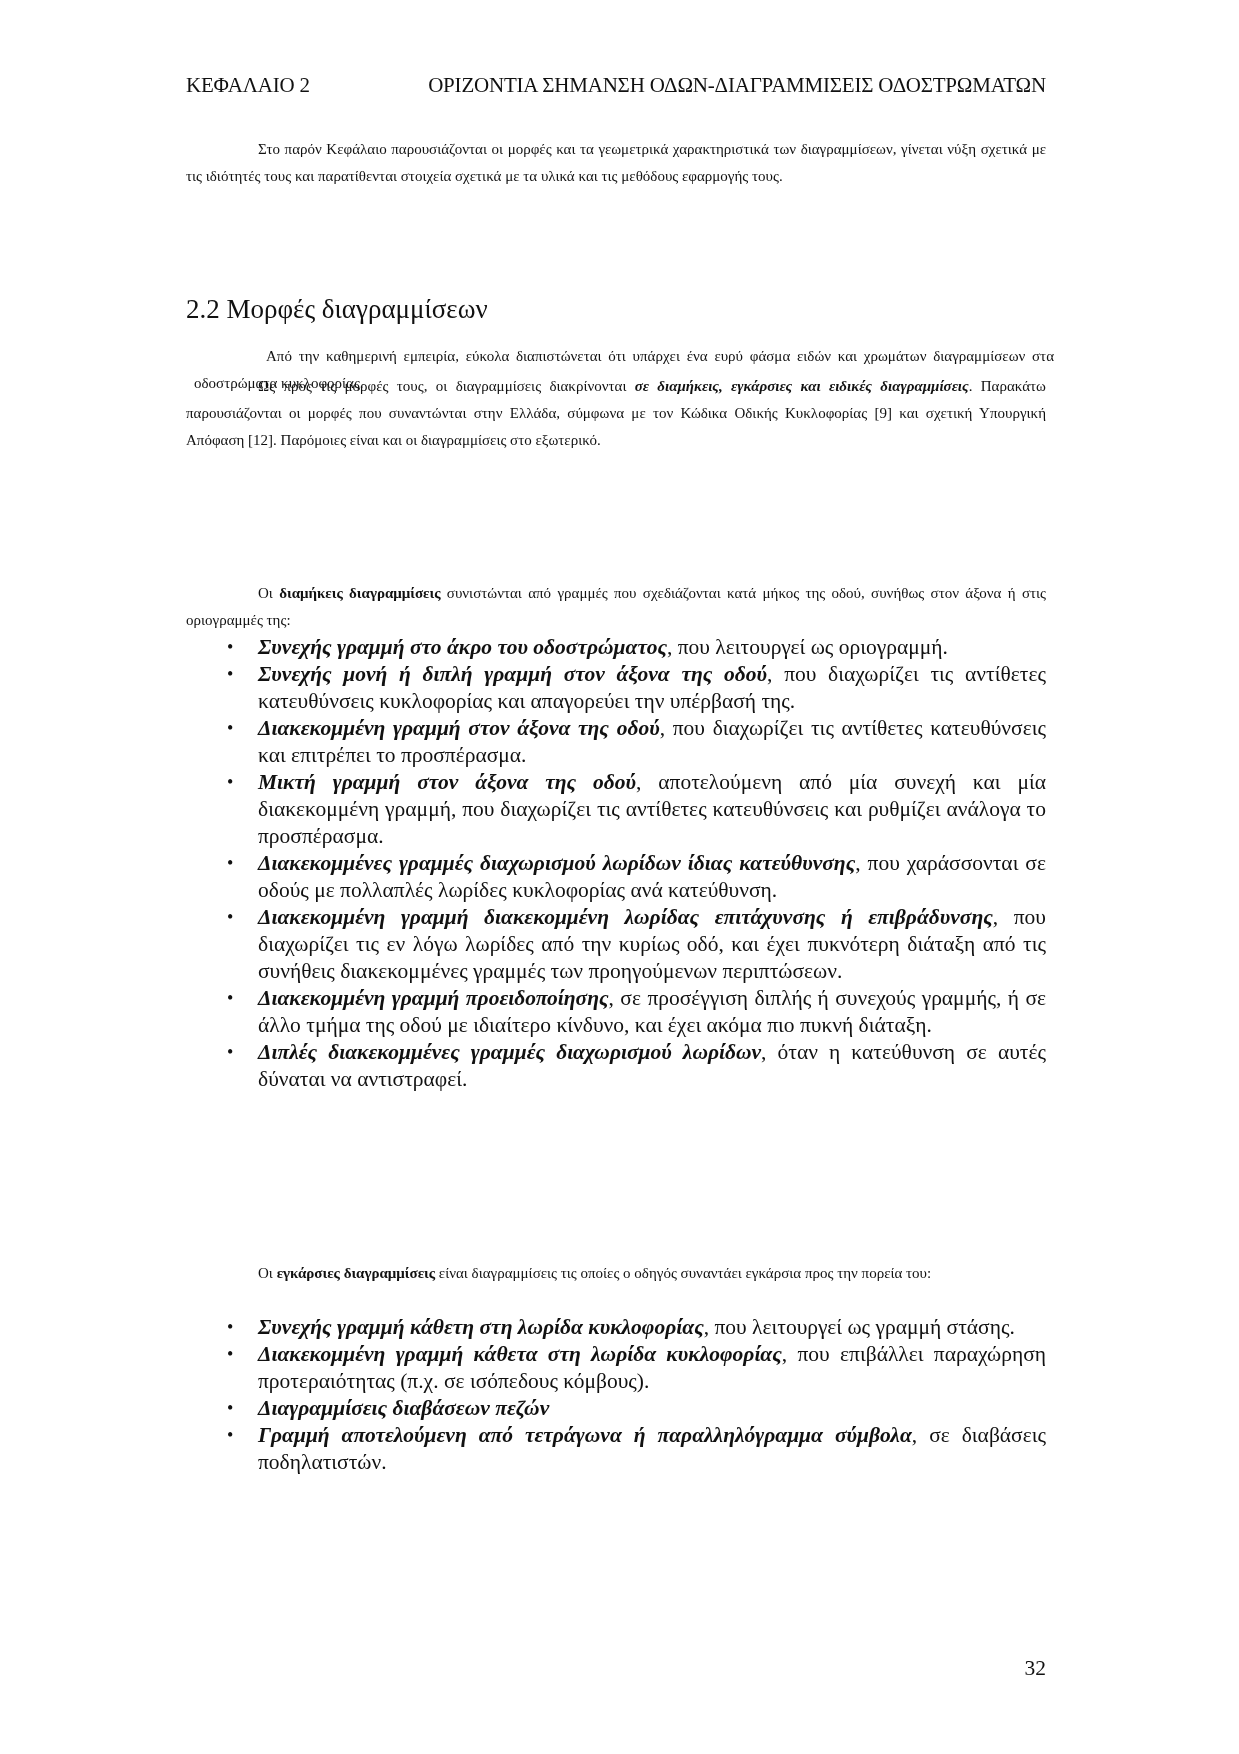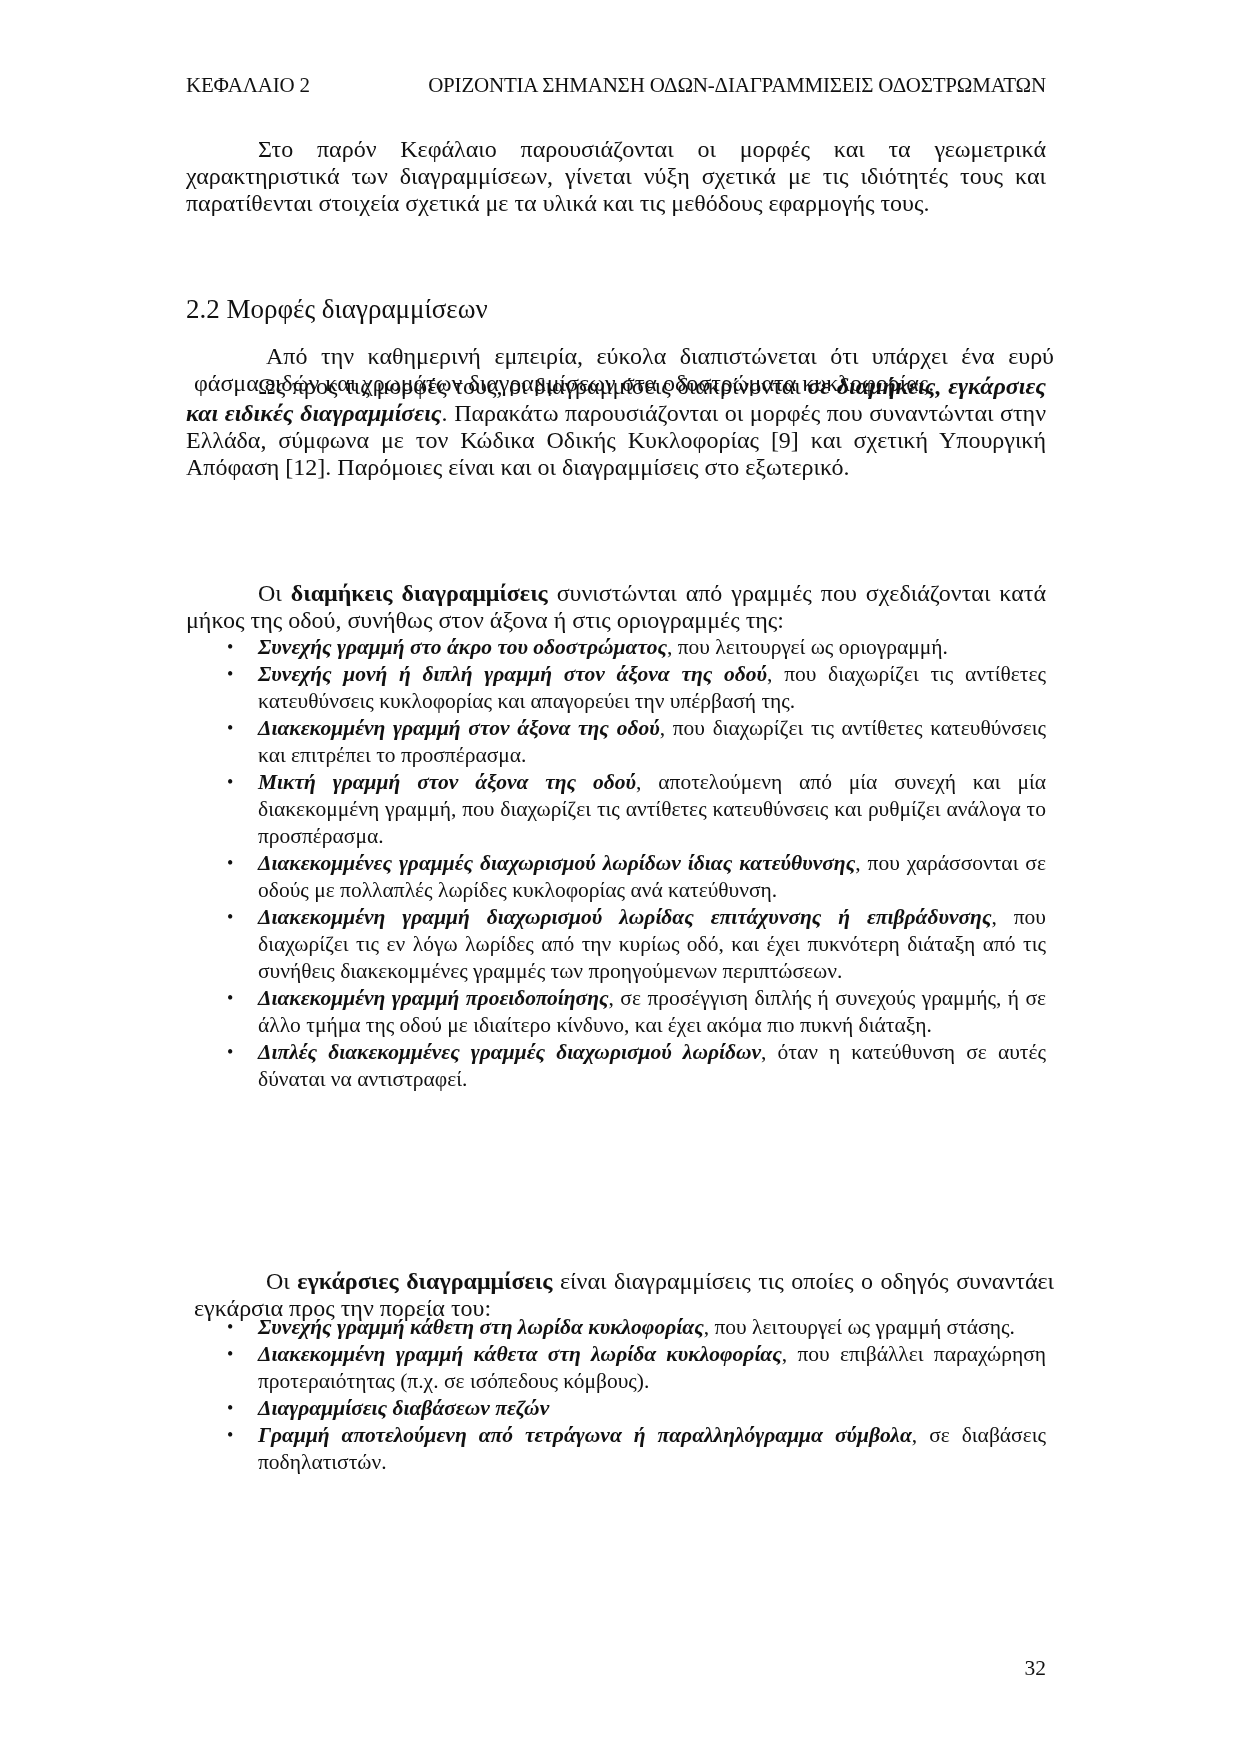--- a/index.html
+++ b/index.html
@@ -3,21 +3,21 @@
 <meta charset="utf-8">
 <style>
   html, body { margin: 0; padding: 0; background: #ffffff; }
   body { width: 1239px; height: 1754px; position: relative; overflow: hidden;
          font-family: "Liberation Serif", "DejaVu Serif", serif; color: #111; }
   .page { position: absolute; left: 186px; top: 0; width: 860px; }
   .running-header { position: absolute; top: 73px; left: 0; width: 860px; height: 22px;
          font-size: 21px; letter-spacing: -0.2px; }
   .running-header .left { position: absolute; left: 0; top: 0; }
   .running-header .right { position: absolute; right: 0; top: 0; text-align: center; }
-  .p { position: absolute; left: 0; width: 860px; font-size: 24px; line-height: 27px;
+  .p { position: absolute; left: 0; width: 860px; font-size: 15px; line-height: 27px;
        text-align: justify; }
   .p .indent { display: inline-block; width: 72px; }
   .heading { position: absolute; left: 0; top: 294px; font-size: 27px; font-weight: normal; }
   .list { position: absolute; left: 0; width: 860px; margin: 0; padding: 0; list-style: none; }
   .list li { position: relative; padding-left: 72px; font-size: 21.5px; line-height: 27px;
        text-align: justify; margin: 0; }
   .list li .bullet { position: absolute; left: 41px; top: 0; font-size: 18px; }
   .bi { font-weight: bold; font-style: italic; }
   .b { font-weight: bold; }
   .page-number { position: absolute; right: 0; top: 1656px; font-size: 21.5px; text-align: right; }
@@ -41,26 +41,26 @@
   <p class="p" style="top:373px;margin:0;"><span class="indent"></span><span>Ως προς τις μορφές τους, οι διαγραμμίσεις διακρίνονται </span><span class="bi">σε διαμήκεις, εγκάρσιες και ειδικές διαγραμμίσεις</span><span>. Παρακάτω παρουσιάζονται οι μορφές που συναντώνται στην Ελλάδα, σύμφωνα με τον Κώδικα Οδικής Κυκλοφορίας [9] και σχετική Υπουργική Απόφαση [12]. Παρόμοιες είναι και οι διαγραμμίσεις στο εξωτερικό.</span></p>
 
   <p class="p" style="top:580px;margin:0;"><span class="indent"></span><span>Οι </span><span class="b">διαμήκεις διαγραμμίσεις</span><span> συνιστώνται από γραμμές που σχεδιάζονται κατά μήκος της οδού, συνήθως στον άξονα ή στις οριογραμμές της:</span></p>
 
   <ul class="list" style="top:634px;">
     <li><span class="bullet">•</span><span class="bi">Συνεχής γραμμή στο άκρο του οδοστρώματος</span><span>, που λειτουργεί ως οριογραμμή.</span></li>
     <li><span class="bullet">•</span><span class="bi">Συνεχής μονή ή διπλή γραμμή στον άξονα της οδού</span><span>, που διαχωρίζει τις αντίθετες κατευθύνσεις κυκλοφορίας και απαγορεύει την υπέρβασή της.</span></li>
     <li><span class="bullet">•</span><span class="bi">Διακεκομμένη γραμμή στον άξονα της οδού</span><span>, που διαχωρίζει τις αντίθετες κατευθύνσεις και επιτρέπει το προσπέρασμα.</span></li>
     <li><span class="bullet">•</span><span class="bi">Μικτή γραμμή στον άξονα της οδού</span><span>, αποτελούμενη από μία συνεχή και μία διακεκομμένη γραμμή, που διαχωρίζει τις αντίθετες κατευθύνσεις και ρυθμίζει ανάλογα το προσπέρασμα.</span></li>
     <li><span class="bullet">•</span><span class="bi">Διακεκομμένες γραμμές διαχωρισμού λωρίδων ίδιας κατεύθυνσης</span><span>, που χαράσσονται σε οδούς με πολλαπλές λωρίδες κυκλοφορίας ανά κατεύθυνση.</span></li>
-    <li><span class="bullet">•</span><span class="bi">Διακεκομμένη γραμμή διαχωρισμού λωρίδας επιτάχυνσης ή επιβράδυνσης</span><span>, που διαχωρίζει τις εν λόγω λωρίδες από την κυρίως οδό, και έχει πυκνότερη διάταξη από τις συνήθεις διακεκομμένες γραμμές των προηγούμενων περιπτώσεων.</span></li>
+    <li><span class="bullet">•</span><span class="bi">Διακεκομμένη γραμμή διακεκομμένη λωρίδας επιτάχυνσης ή επιβράδυνσης</span><span>, που διαχωρίζει τις εν λόγω λωρίδες από την κυρίως οδό, και έχει πυκνότερη διάταξη από τις συνήθεις διακεκομμένες γραμμές των προηγούμενων περιπτώσεων.</span></li>
     <li><span class="bullet">•</span><span class="bi">Διακεκομμένη γραμμή προειδοποίησης</span><span>, σε προσέγγιση διπλής ή συνεχούς γραμμής, ή σε άλλο τμήμα της οδού με ιδιαίτερο κίνδυνο, και έχει ακόμα πιο πυκνή διάταξη.</span></li>
     <li><span class="bullet">•</span><span class="bi">Διπλές διακεκομμένες γραμμές διαχωρισμού λωρίδων</span><span>, όταν η κατεύθυνση σε αυτές δύναται να αντιστραφεί.</span></li>
   </ul>
 
-  <p class="p" style="top:1260px;margin:8px;"><span class="indent"></span><span>Οι </span><span class="b">εγκάρσιες διαγραμμίσεις</span><span> είναι διαγραμμίσεις τις οποίες ο οδηγός συναντάει εγκάρσια προς την πορεία του:</span></p>
+  <p class="p" style="top:1260px;margin:0;"><span class="indent"></span><span>Οι </span><span class="b">εγκάρσιες διαγραμμίσεις</span><span> είναι διαγραμμίσεις τις οποίες ο οδηγός συναντάει εγκάρσια προς την πορεία του:</span></p>
 
   <ul class="list" style="top:1314px;">
     <li><span class="bullet">•</span><span class="bi">Συνεχής γραμμή κάθετη στη λωρίδα κυκλοφορίας</span><span>, που λειτουργεί ως γραμμή στάσης.</span></li>
     <li><span class="bullet">•</span><span class="bi">Διακεκομμένη γραμμή κάθετα στη λωρίδα κυκλοφορίας</span><span>, που επιβάλλει παραχώρηση προτεραιότητας (π.χ. σε ισόπεδους κόμβους).</span></li>
     <li><span class="bullet">•</span><span class="bi">Διαγραμμίσεις διαβάσεων πεζών</span><span></span></li>
     <li><span class="bullet">•</span><span class="bi">Γραμμή αποτελούμενη από τετράγωνα ή παραλληλόγραμμα σύμβολα</span><span>, σε διαβάσεις ποδηλατιστών.</span></li>
   </ul>
 
   <div class="page-number">32</div>
 </div>

